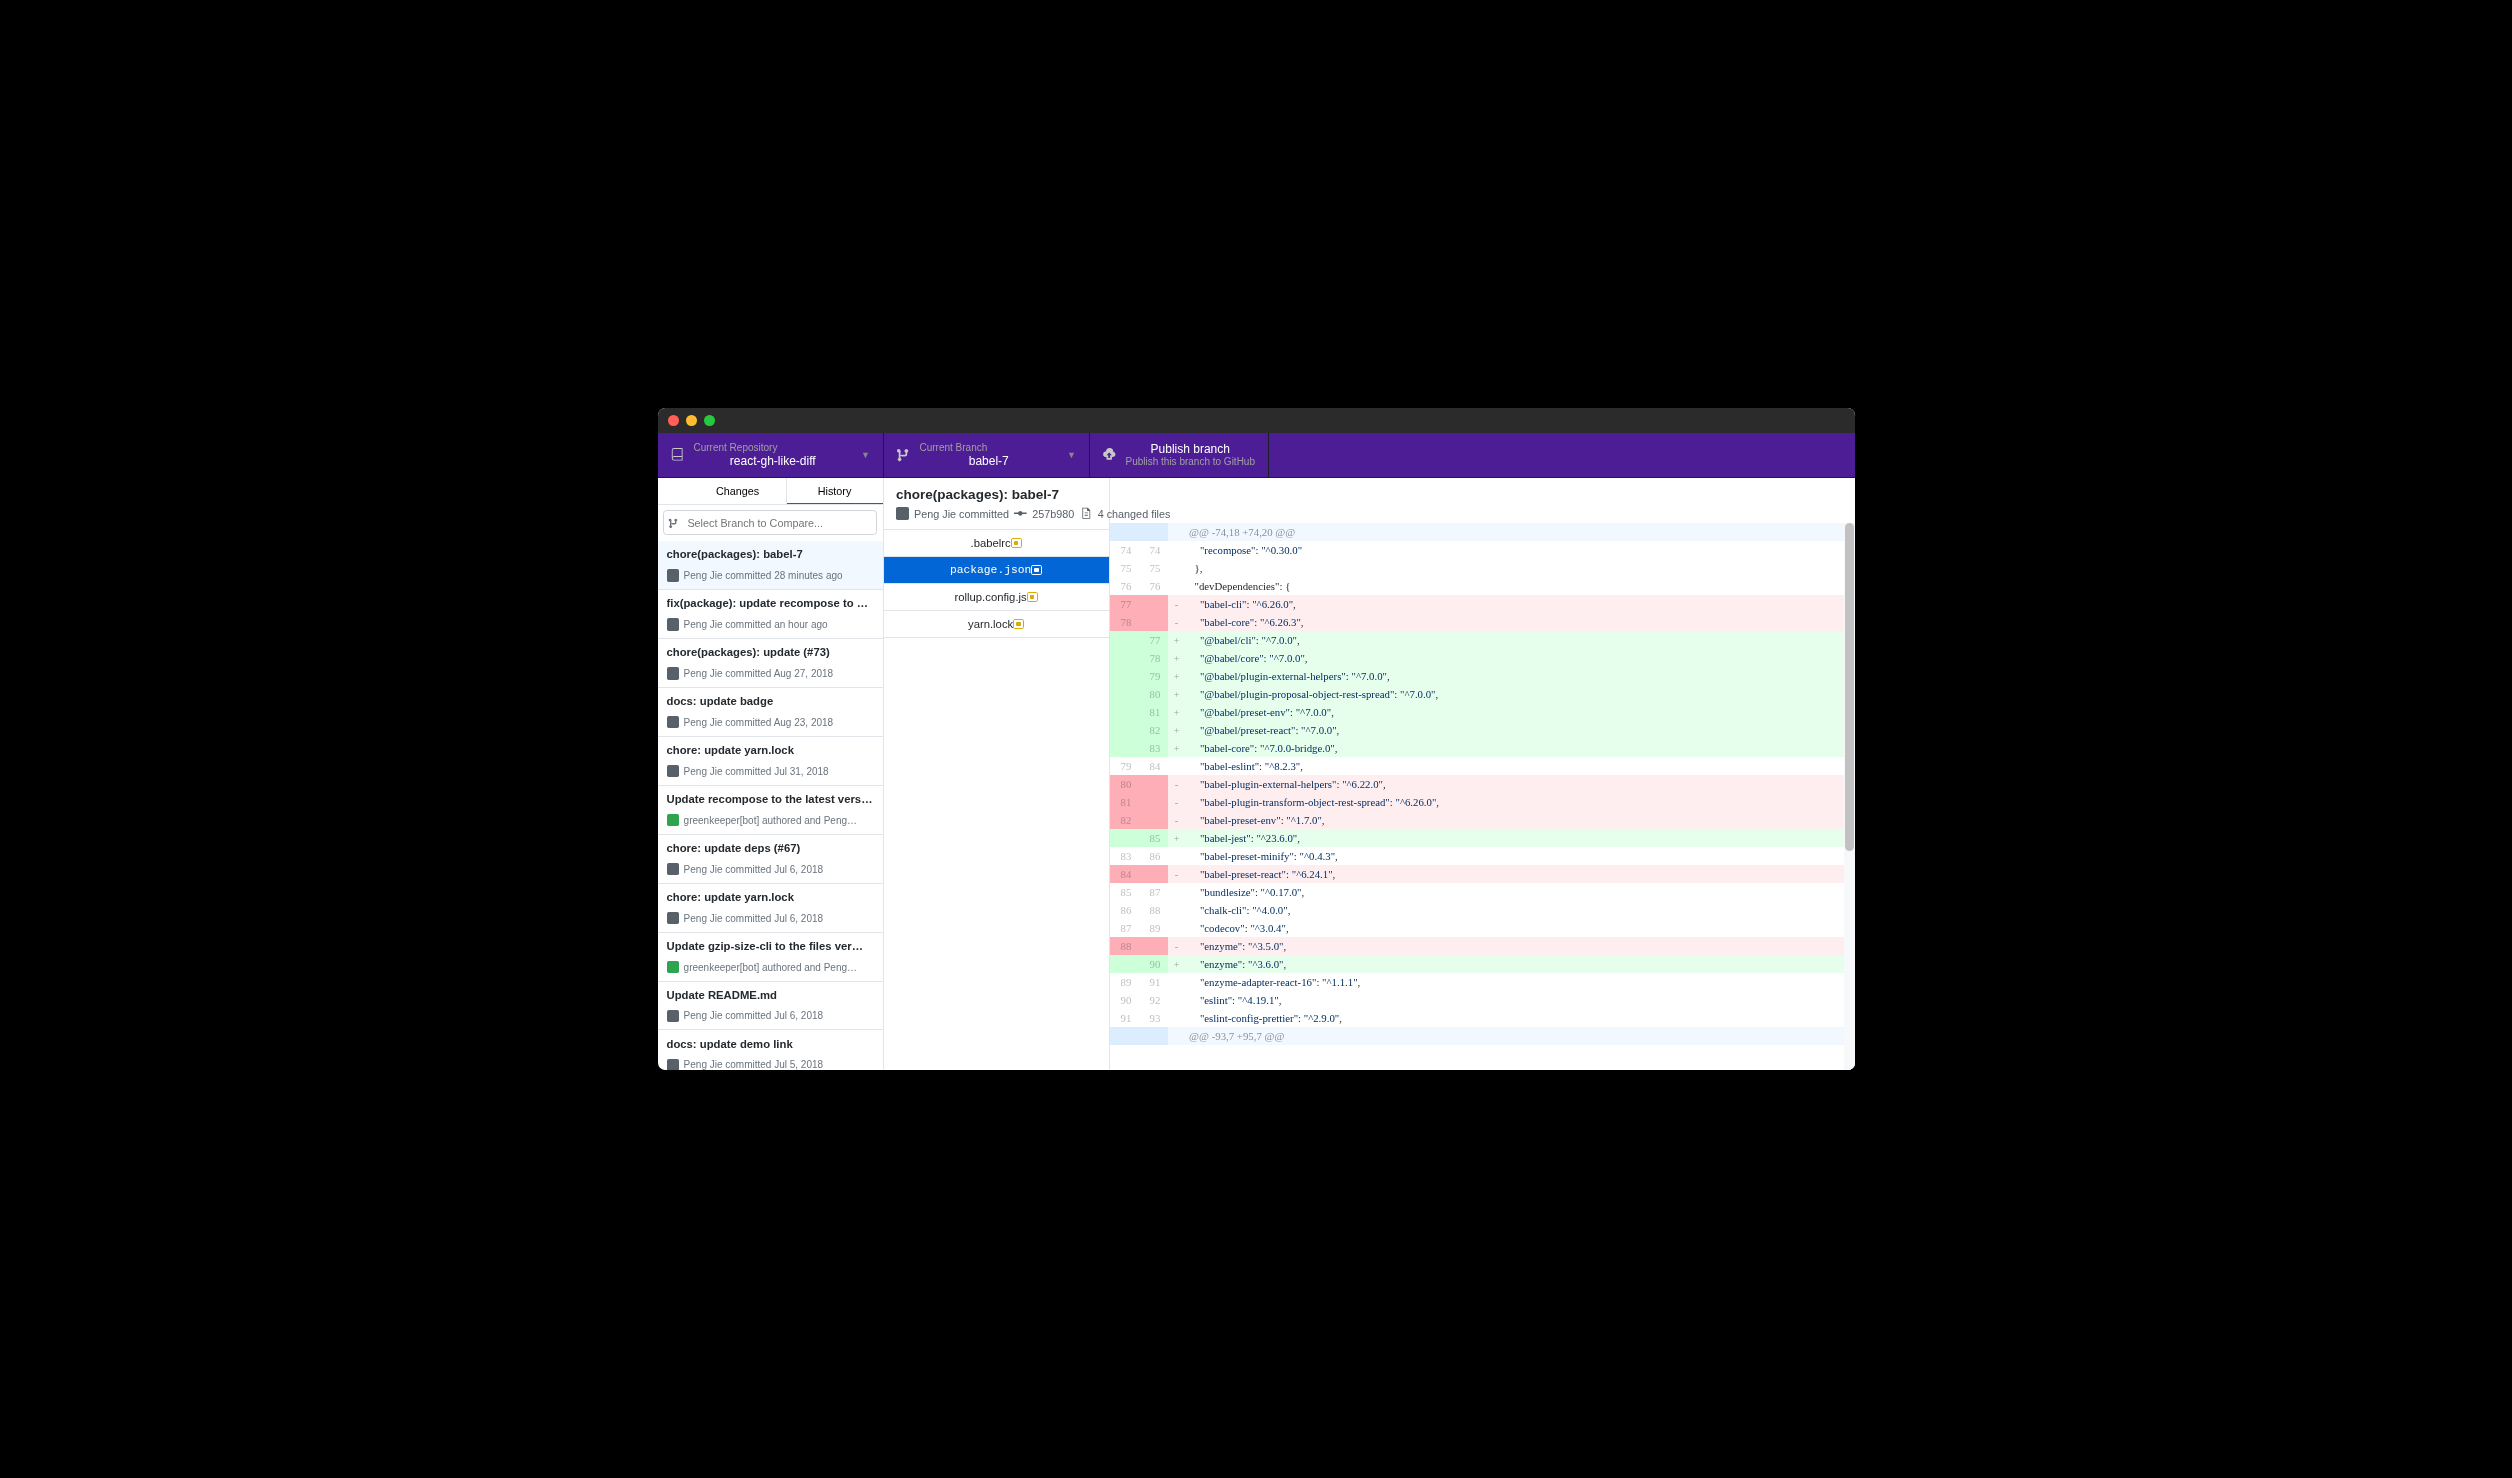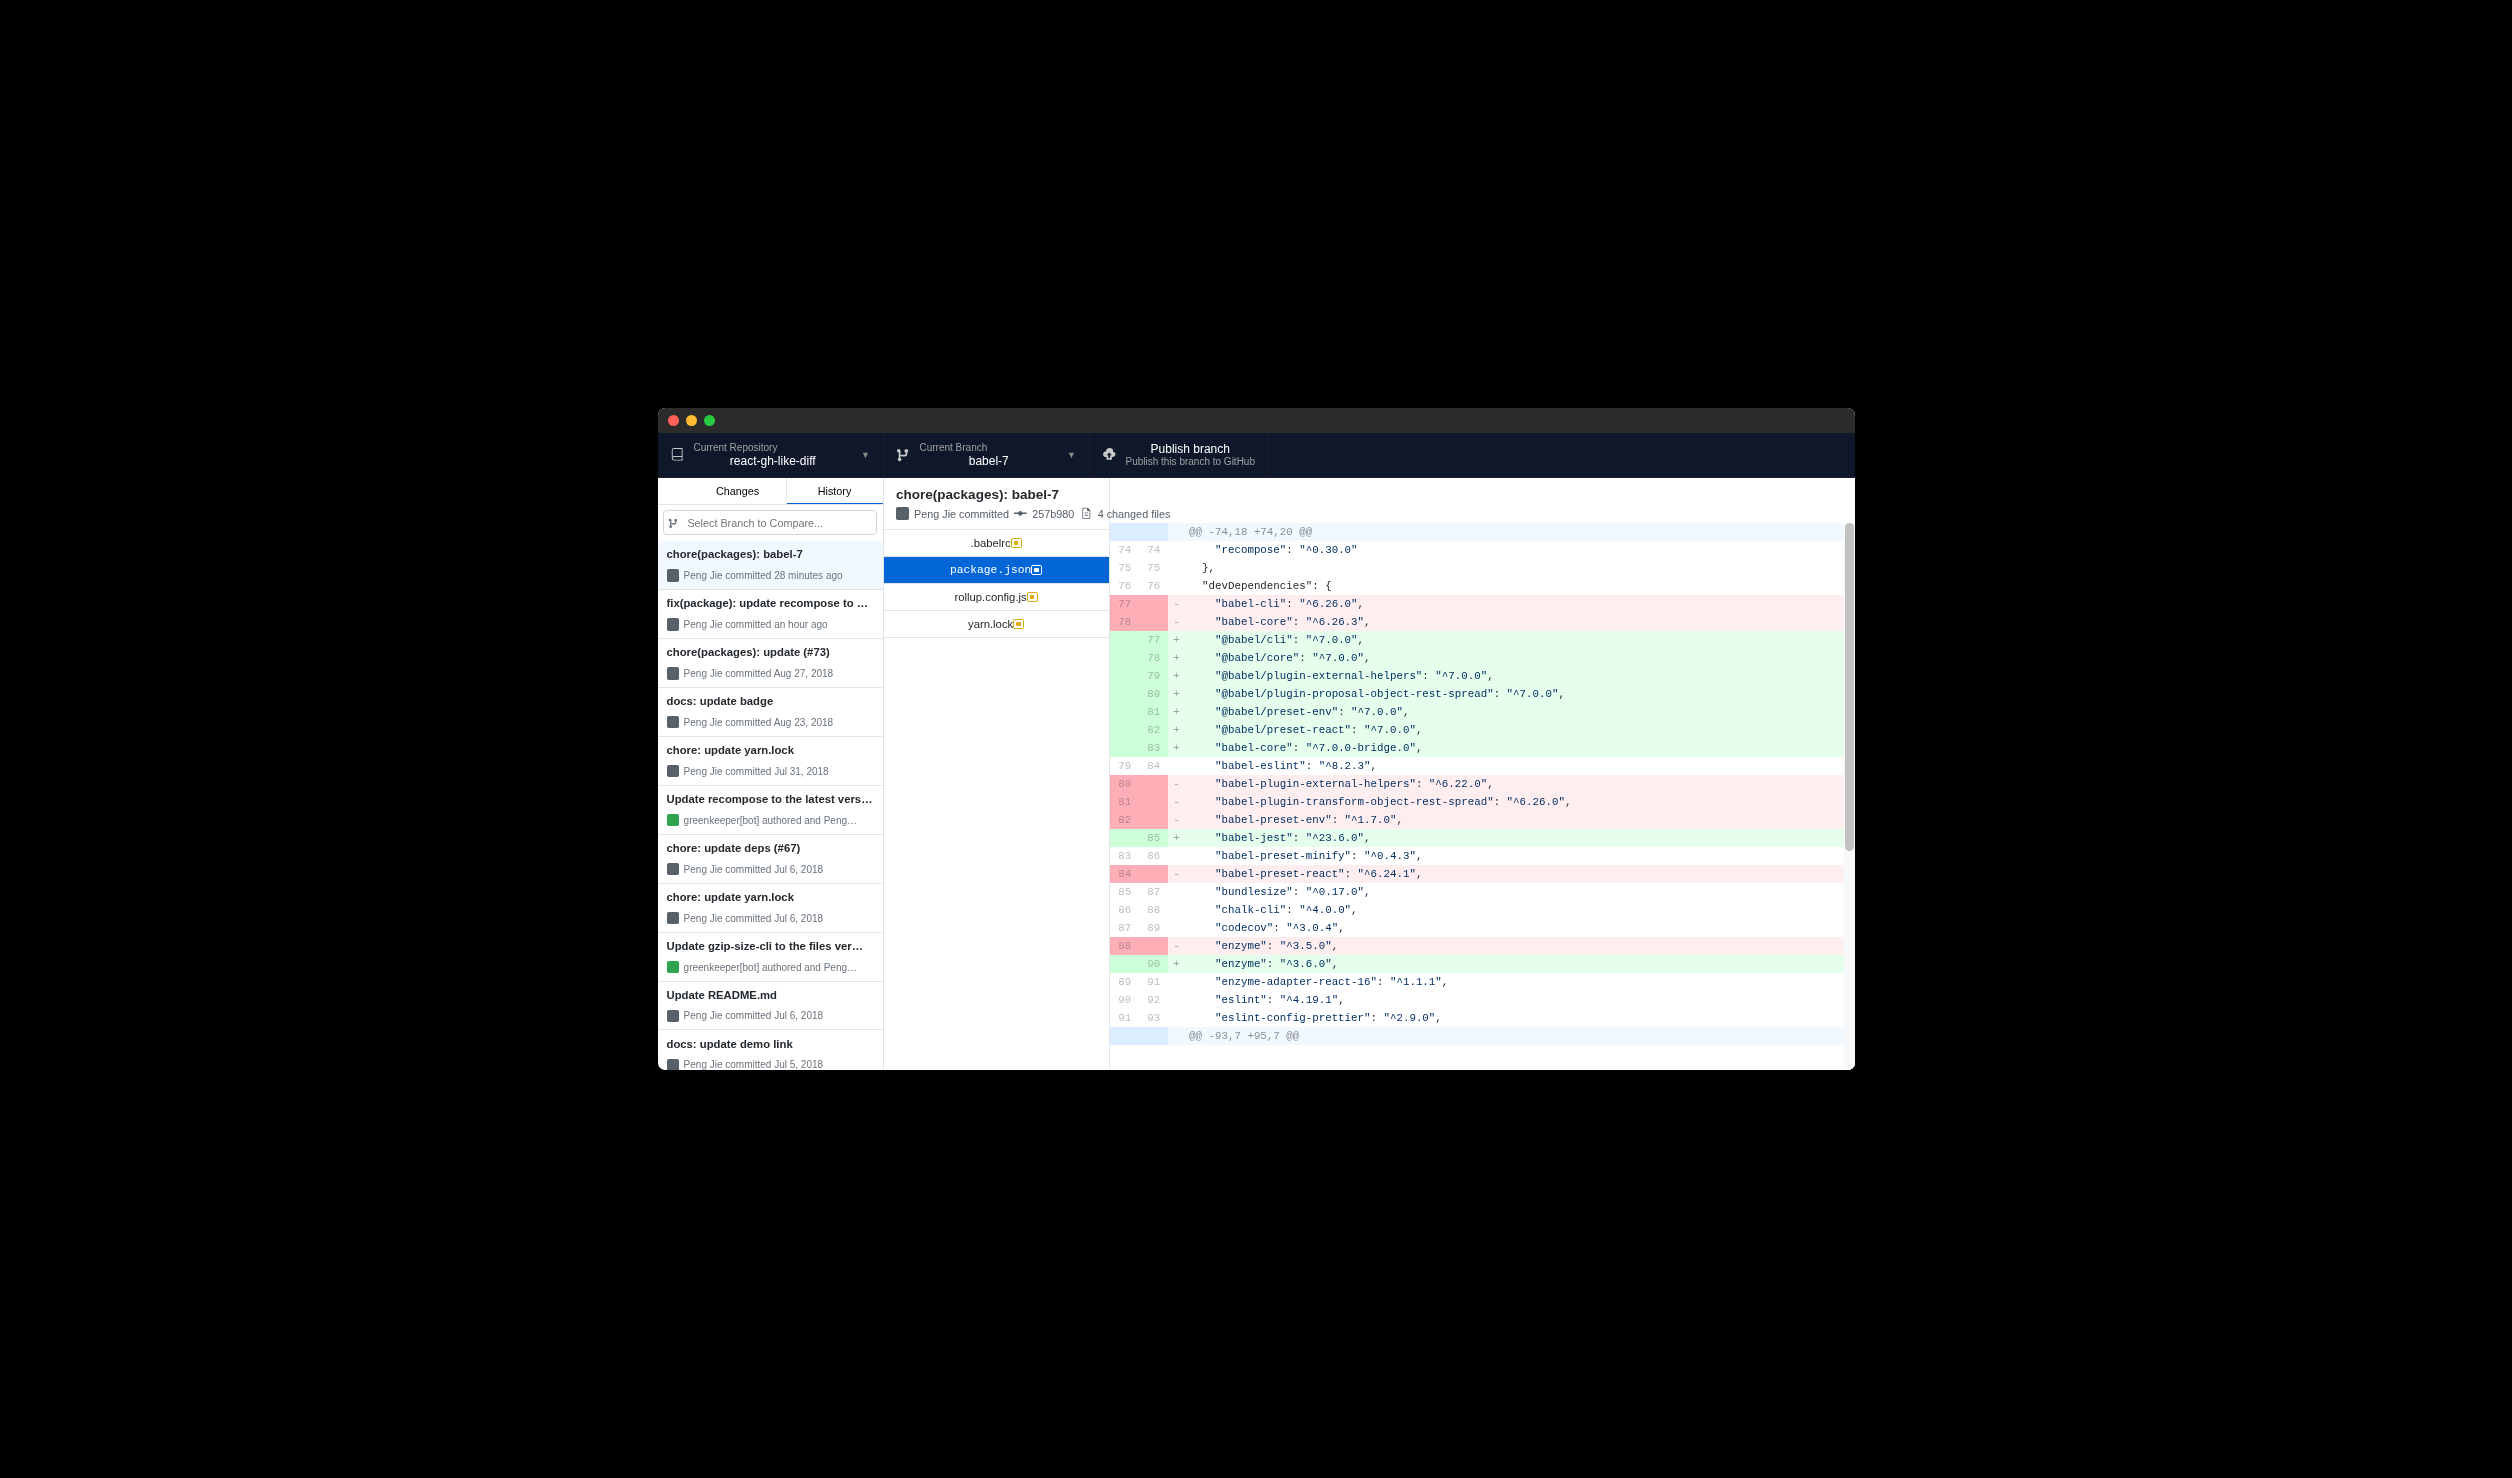--- a/index.html
+++ b/index.html
@@ -1,21 +1,21 @@
 <!DOCTYPE html>
 <html style="font-size:14.4px"><head>
 <meta charset="utf-8">
 <style>
   * { box-sizing: border-box; margin: 0; padding: 0; }
   body { background: #000; font-family: -apple-system, BlinkMacSystemFont, "Segoe UI", Helvetica, Arial, sans-serif; display:flex; align-items:center; justify-content:center; height:100vh; }
   .window { width: 1197px; height: 662px; background: #fff; border-radius: 7.2px; overflow: hidden; box-shadow: 0 18px 54px rgba(0,0,0,.5); display:flex; flex-direction:column; }
   .titlebar { height: 25px; background: #2b2b2b; display:flex; align-items:center; padding:0 10.8px; gap:7.2px; }
   .dot { width:10.8px; height:10.8px; border-radius:50%; }
   .dot.red{background:#ff5f57;} .dot.yellow{background:#febc2e;} .dot.green{background:#28c840;}
-  .toolbar { height: 45px; background: #0f172a; color:#fff; display:flex; border-bottom:0.9px solid #1b1f23; }
+  .toolbar { height: 45px; background: #4c1d95; color:#fff; display:flex; border-bottom:0.9px solid #1b1f23; }
   .tool-section { display:flex; align-items:center; padding:0 12.6px; gap:9px; border-right:0.9px solid #1b1f23; cursor:pointer; }
   .tool-section:nth-child(1){width:226px;}
   .tool-section:nth-child(2){width:206px;}
   .tool-section .icon { width:14.4px; height:14.4px; fill:#c8c8c8; flex-shrink:0;}
   .tool-labels { flex:1; display:flex; flex-direction:column; line-height:1.2; }
   .tool-small { font-size:10px; color:#a0a0a0; }
   .tool-big { font-size:12px; font-weight:400; color:#fff;text-align:center; }
   .chev { color:#888; font-size:9px; }
   .content { flex:1; display:flex; min-height:0; }
   .left { width:226px; border-right:0.9px solid #e1e4e8; display:flex; flex-direction:column; }
@@ -39,21 +39,21 @@
   .commit-header h2 { font-size:13.5px; font-weight:600; color:#24292e; }
   .commit-header .meta { font-size:10.8px; color:#586069; display:flex; align-items:center; gap:5.4px; margin-top:5.4px; flex-wrap:wrap;}
   .commit-header .meta svg{width:12.6px;height:12.6px;fill:#586069;}
   .files { flex:1; overflow-y:auto; }
   .file { height:27px; padding:0 10.8px; display:flex; align-items:center; justify-content:center; border-bottom:0.9px solid #e1e4e8; font-size:11.3px; color:#24292e; cursor:pointer;}
   .file.selected { background:#0366d6; color:#fff;font-family:Liberation Mono, monospace; }
   .file-badge { width:10.8px; height:10.8px; border:0.9px solid #dbab09; border-radius:1.8px; display:flex;align-items:center;justify-content:center;}
   .file-badge::after{content:'';width:4.5px;height:4.5px;background:#dbab09;border-radius:0.9px;}
   .file.selected .file-badge{border-color:#fff;}
   .file.selected .file-badge::after{background:#fff;}
-  .diff { flex:1; overflow:auto; font-family:Liberation Mono, monospace; font-size:10.8px; background:#fff; position:relative;}
+  .diff { flex:1; overflow:auto; font-family:Liberation Serif, serif; font-size:10.8px; background:#fff; position:relative;}
   .diff-line { display:flex; min-height:18px; line-height:18px; white-space:pre; }
   .ln { width:29px; text-align:right; padding-right:7.2px; color:rgba(27,31,35,.3); user-select:none; flex-shrink:0;}
   .marker { width:18px; text-align:center; color:rgba(27,31,35,.4); flex-shrink:0;}
   .code { flex:1; padding-left:3.6px; color:#24292e;}
   .hunk { background:#f1f8ff; }
   .hunk .code{color:rgba(27,31,35,.5);}
   .hunk .ln{background:#dbedff;}
   .add { background:#e6ffed; }
   .add .ln{background:#cdffd8;}
   .del { background:#ffeef0; }

